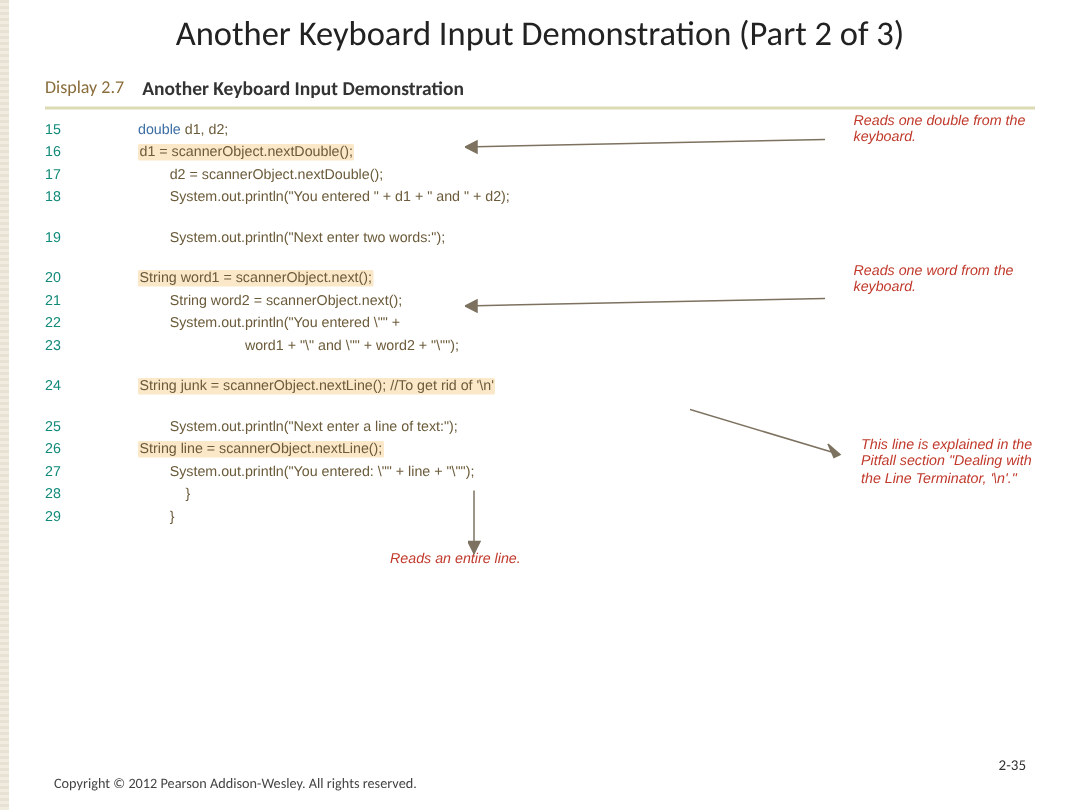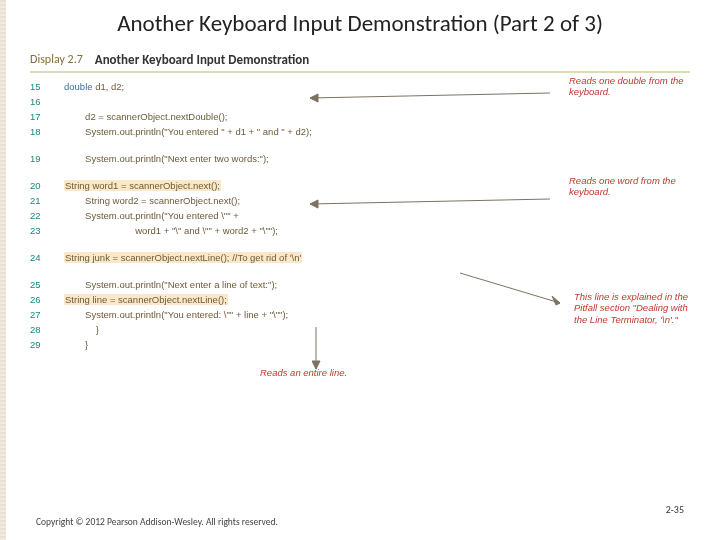--- a/index.html
+++ b/index.html
@@ -54,20 +54,21 @@
     position: relative;
   }
   .line {
     display: flex;
     align-items: center;
     height: 15px;
     font-family: Verdana, Geneva, sans-serif;
     font-size: 9.5px;
     color: #6b5b3a;
     white-space: pre;
+    gap: 28px;
   }
   .lineno {
     width: 34px;
     color: #128a7a;
     font-size: 9.5px;
     flex-shrink: 0;
   }
   .hl {
     background: #fbe8c8;
     padding: 0 1px;
@@ -151,21 +152,21 @@
       <svg class="arrow" style="top:190px; left:430px;" width="110" height="40">
           <line x1="0" y1="4" x2="100" y2="34"></line>
           <polygon points="100,34 92,27 96,36" fill="#7d7260"></polygon>
         </svg>
       <svg class="arrow" style="top:246px; left:282px;" width="40" height="50">
           <line x1="4" y1="2" x2="4" y2="44"></line>
           <polygon points="4,44 0,36 8,36" fill="#7d7260"></polygon>
         </svg>
 
     <div class="line"><span class="lineno">15</span>        <span><span class="kw">double</span> d1, d2;</span></div>
-        <div class="line"><span class="lineno">16</span>        </div>
+        <div class="line"><span class="lineno">16</span>        <span class="hl">d1 = scannerObject.nextDouble();</span></div>
         <div class="line"><span class="lineno">17</span><span>        d2 = scannerObject.nextDouble();</span></div>
         <div class="line"><span class="lineno">18</span><span>        System.out.println("You entered " + d1 + " and " + d2);</span></div>
         <div class="line" style="height: 12px;"></div>
         <div class="line"><span class="lineno">19</span><span>        System.out.println("Next enter two words:");</span></div>
         <div class="line" style="height: 12px;"></div>
         <div class="line"><span class="lineno">20</span>        <span class="hl">String word1 = scannerObject.next();</span></div>
         <div class="line"><span class="lineno">21</span><span>        String word2 = scannerObject.next();</span></div>
         <div class="line"><span class="lineno">22</span><span>        System.out.println("You entered \"" +</span></div>
         <div class="line"><span class="lineno">23</span><span>                           word1 + "\" and \"" + word2 + "\"");</span></div>
         <div class="line" style="height: 12px;"></div>

